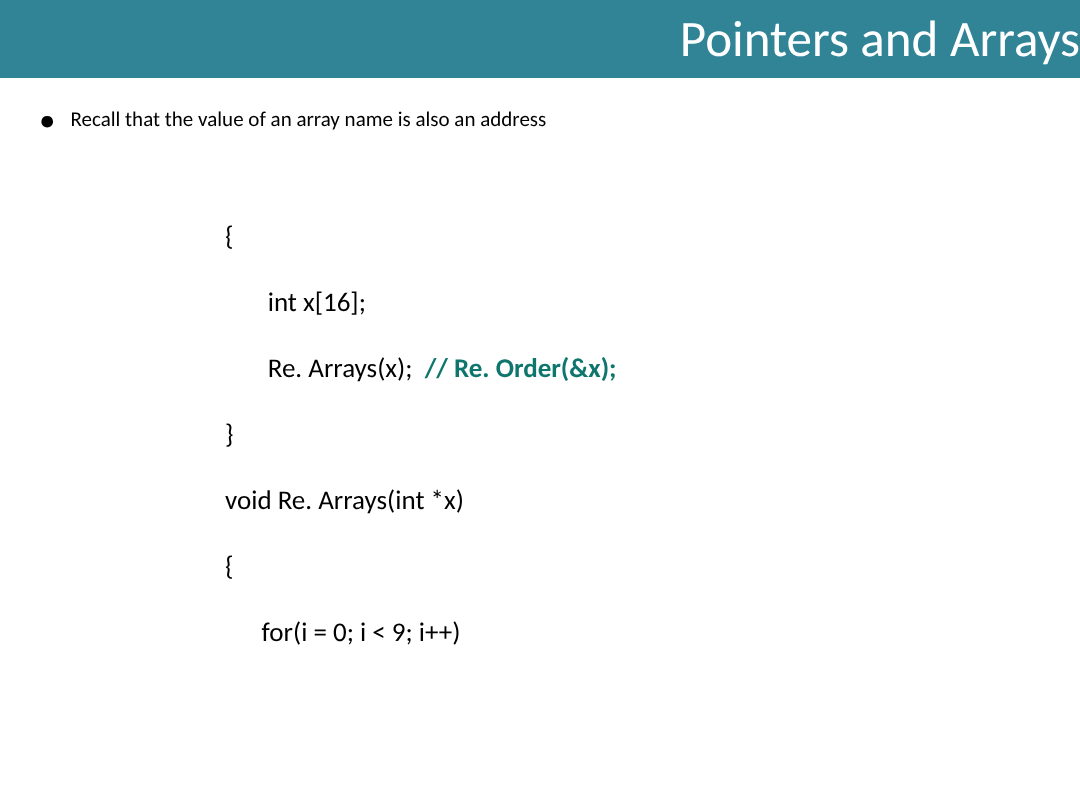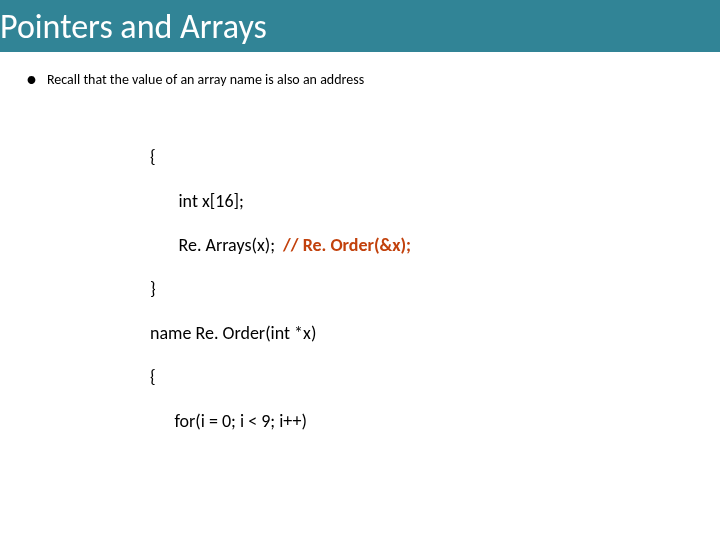--- a/index.html
+++ b/index.html
@@ -9,21 +9,21 @@
     background: #ffffff;
     font-family: Calibri, Arial, sans-serif;
     overflow: hidden;
   }
   .title-bar {
     width: 100%;
     height: 52px;
     background: #318496;
     display: flex;
     align-items: center;
-    justify-content: flex-start;
+    justify-content: flex-end;
   }
   .title-text {
     color: #ffffff;
     font-size: 34px;
     font-family: "Trebuchet MS", "Gill Sans", Calibri, sans-serif;
     font-weight: 400;
   }
   .bullet-row {
     display: flex;
     align-items: flex-start;
@@ -43,42 +43,42 @@
   .code-block {
     margin: 30px 0 0 150px;
     font-family: Calibri, Arial, sans-serif;
     font-size: 18px;
     line-height: 22px;
     color: #000;
     white-space: pre;
   }
   .code-line { display: block; }
   .comment {
-    color: #c2410c;
+    color: #0f766e;
     font-weight: 700;
   }
 </style>
 </head>
 <body>
 
 <div class="title-bar">
   <span class="title-text">Pointers and Arrays</span>
 </div>
 
 <div class="bullet-row">
   <span class="bullet-dot">•</span>
   <span class="bullet-text">Recall that the value of an array name is also an address</span>
 </div>
 
 <div class="code-block">
 <span class="code-line">{</span>
 <span class="code-line">       int x[16];</span>
 <span class="code-line"><span>       Re. Arrays(x);  </span><span class="comment">// Re. Order(&amp;x);</span></span>
 <span class="code-line">}</span>
-<span class="code-line">name Re. Order(int *x)</span>
+<span class="code-line">void Re. Arrays(int *x)</span>
 <span class="code-line">{</span>
 <span class="code-line">      for(i = 0; i &lt; 9; i++)</span>
 
 
 
 
 
 
 </div>
 

